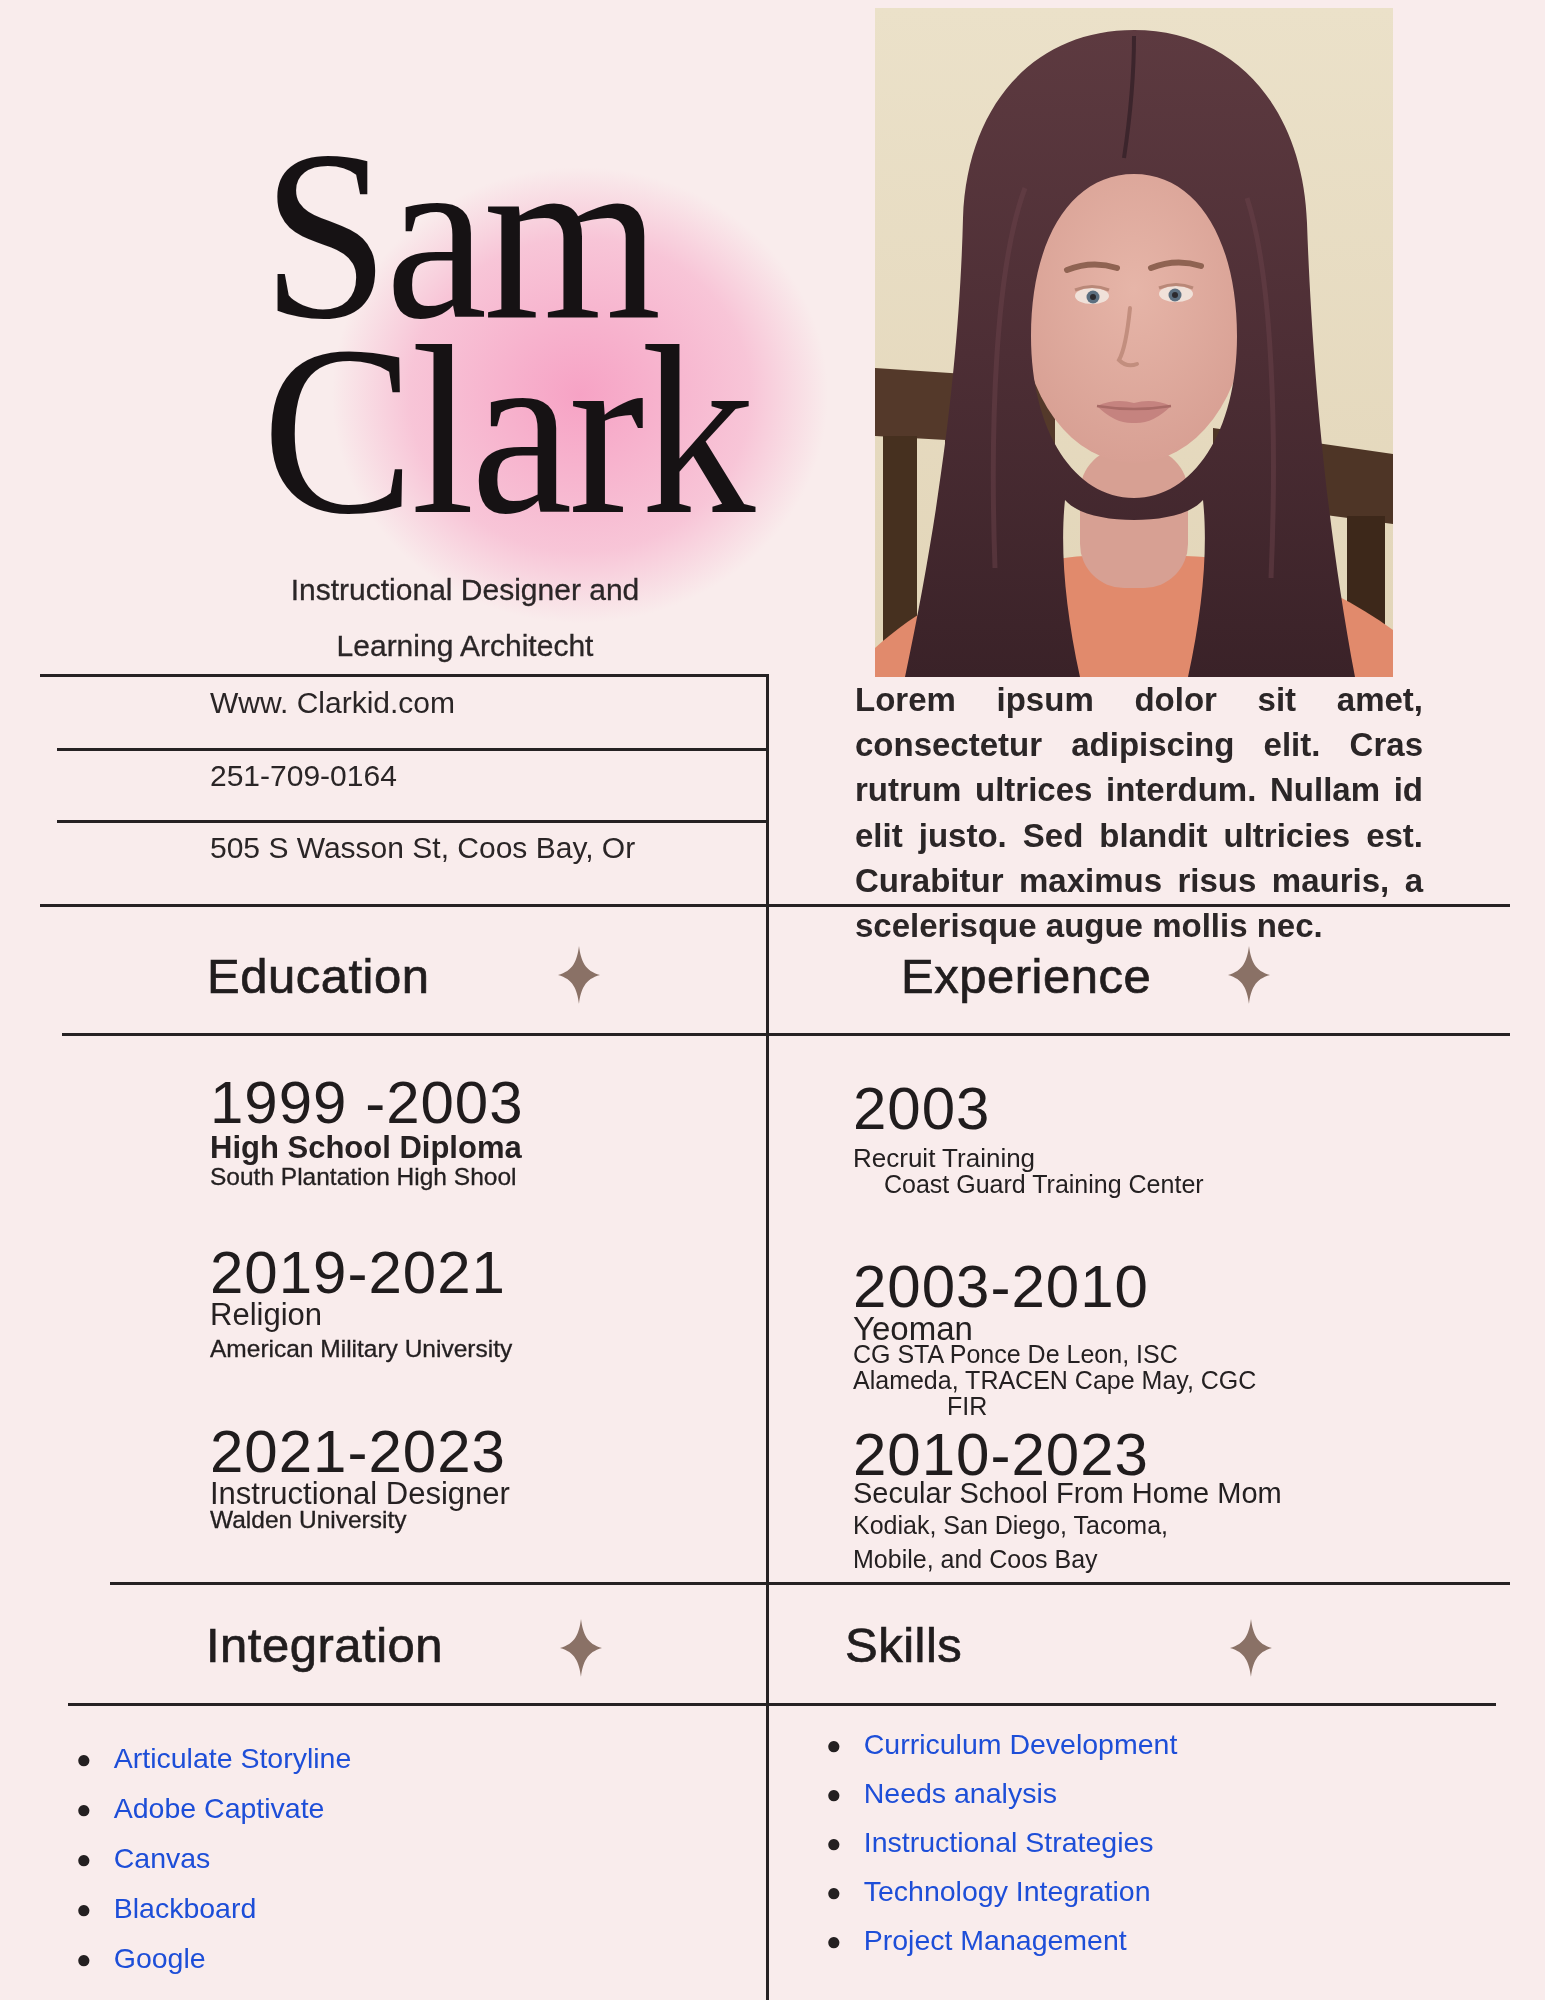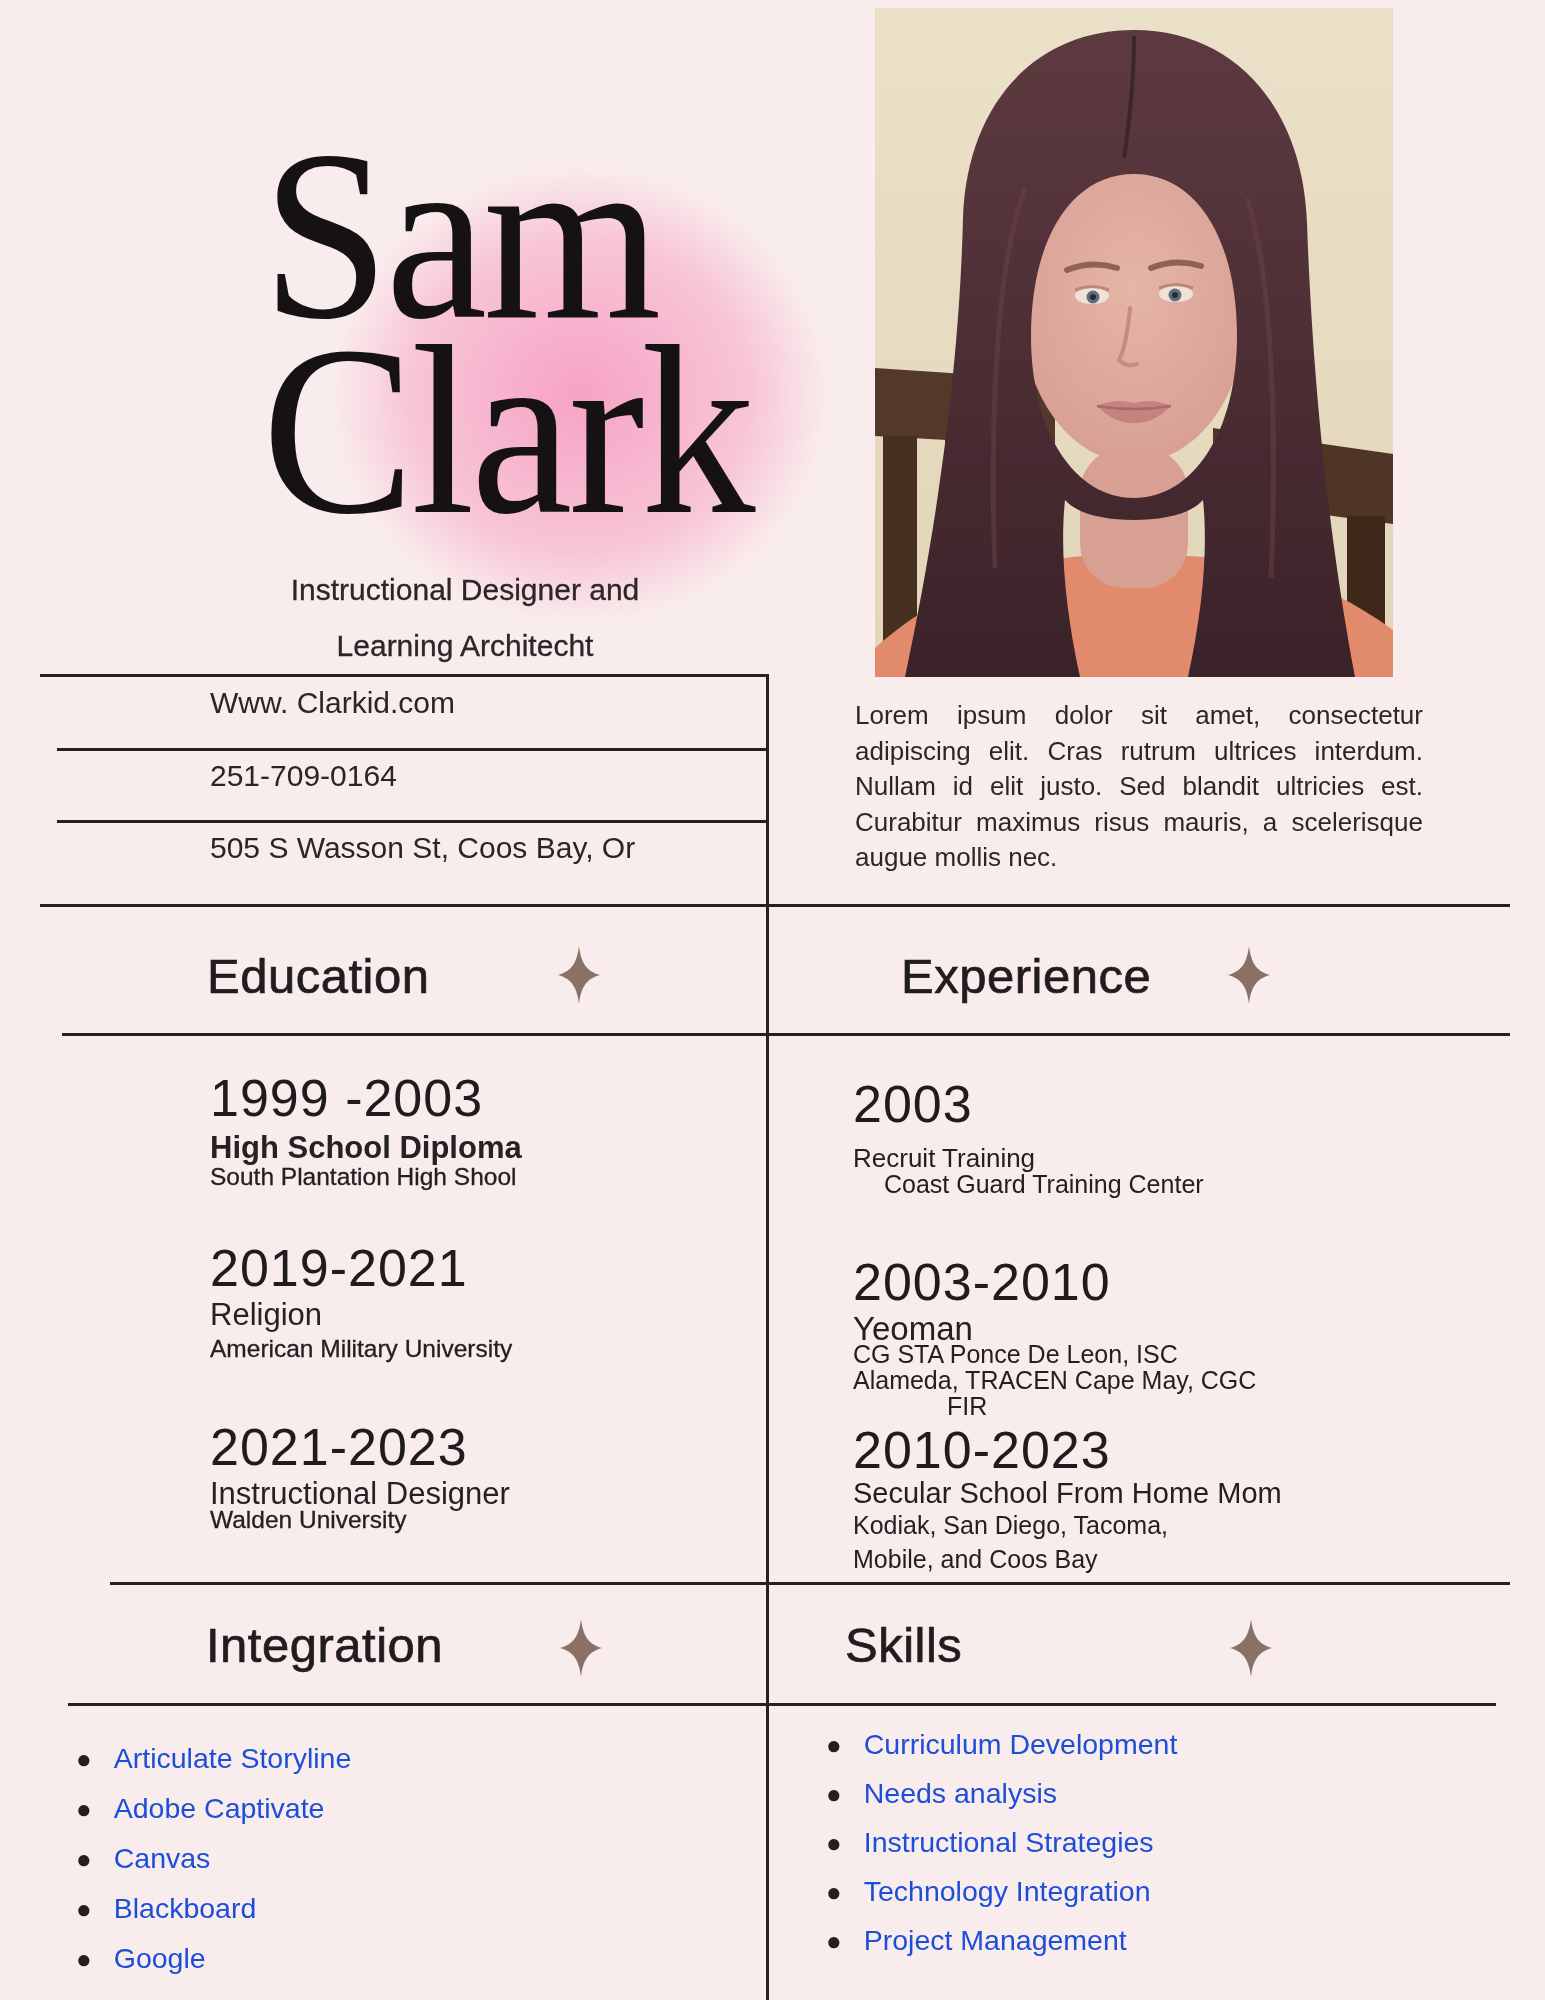--- a/index.html
+++ b/index.html
@@ -43,34 +43,34 @@
     -webkit-text-stroke:0.3px #2b2627;
   }
 
   
   .hline{position:absolute;height:3px;background:var(--line);}
   .vline{position:absolute;width:3px;background:var(--line);}
 
   
   .contact{font-size:30px;color:#2a2526;}
   .summary{
-    position:absolute;left:855px;top:698px;width:568px;
-    font-size:26px;line-height:1.37;color:#2b2627;
-    text-align:justify;white-space:normal;
+    position:absolute;left:855px;top:677px;width:568px;
+    font-size:33px;line-height:1.37;color:#2b2627;
+    text-align:justify;white-space:normal;font-weight:bold;
   }
 
   
   .section-title{
     font-size:49px;color:#211d1e;letter-spacing:0.5px;
     -webkit-text-stroke:0.7px #211d1e;
   }
   .sparkle{position:absolute;width:42px;height:58px;color:var(--sparkle);}
 
   
-  .dates{font-size:52px;color:#201c1d;letter-spacing:1px;}
+  .dates{font-size:60px;color:#201c1d;letter-spacing:1px;}
   .etitle{font-size:31px;color:#262122;}
   .edetail{font-size:24.5px;color:#242021;-webkit-text-stroke:0.3px #242021;}
   .xdetail{font-size:25px;color:#242021;}
   .sz26{font-size:26px;}
   .sz33{font-size:33px;}
   .sz29{font-size:29px;}
 
   
   .blist{position:absolute;list-style:none;}
   .blist li{display:flex;align-items:flex-start;gap:22px;height:50px;}

